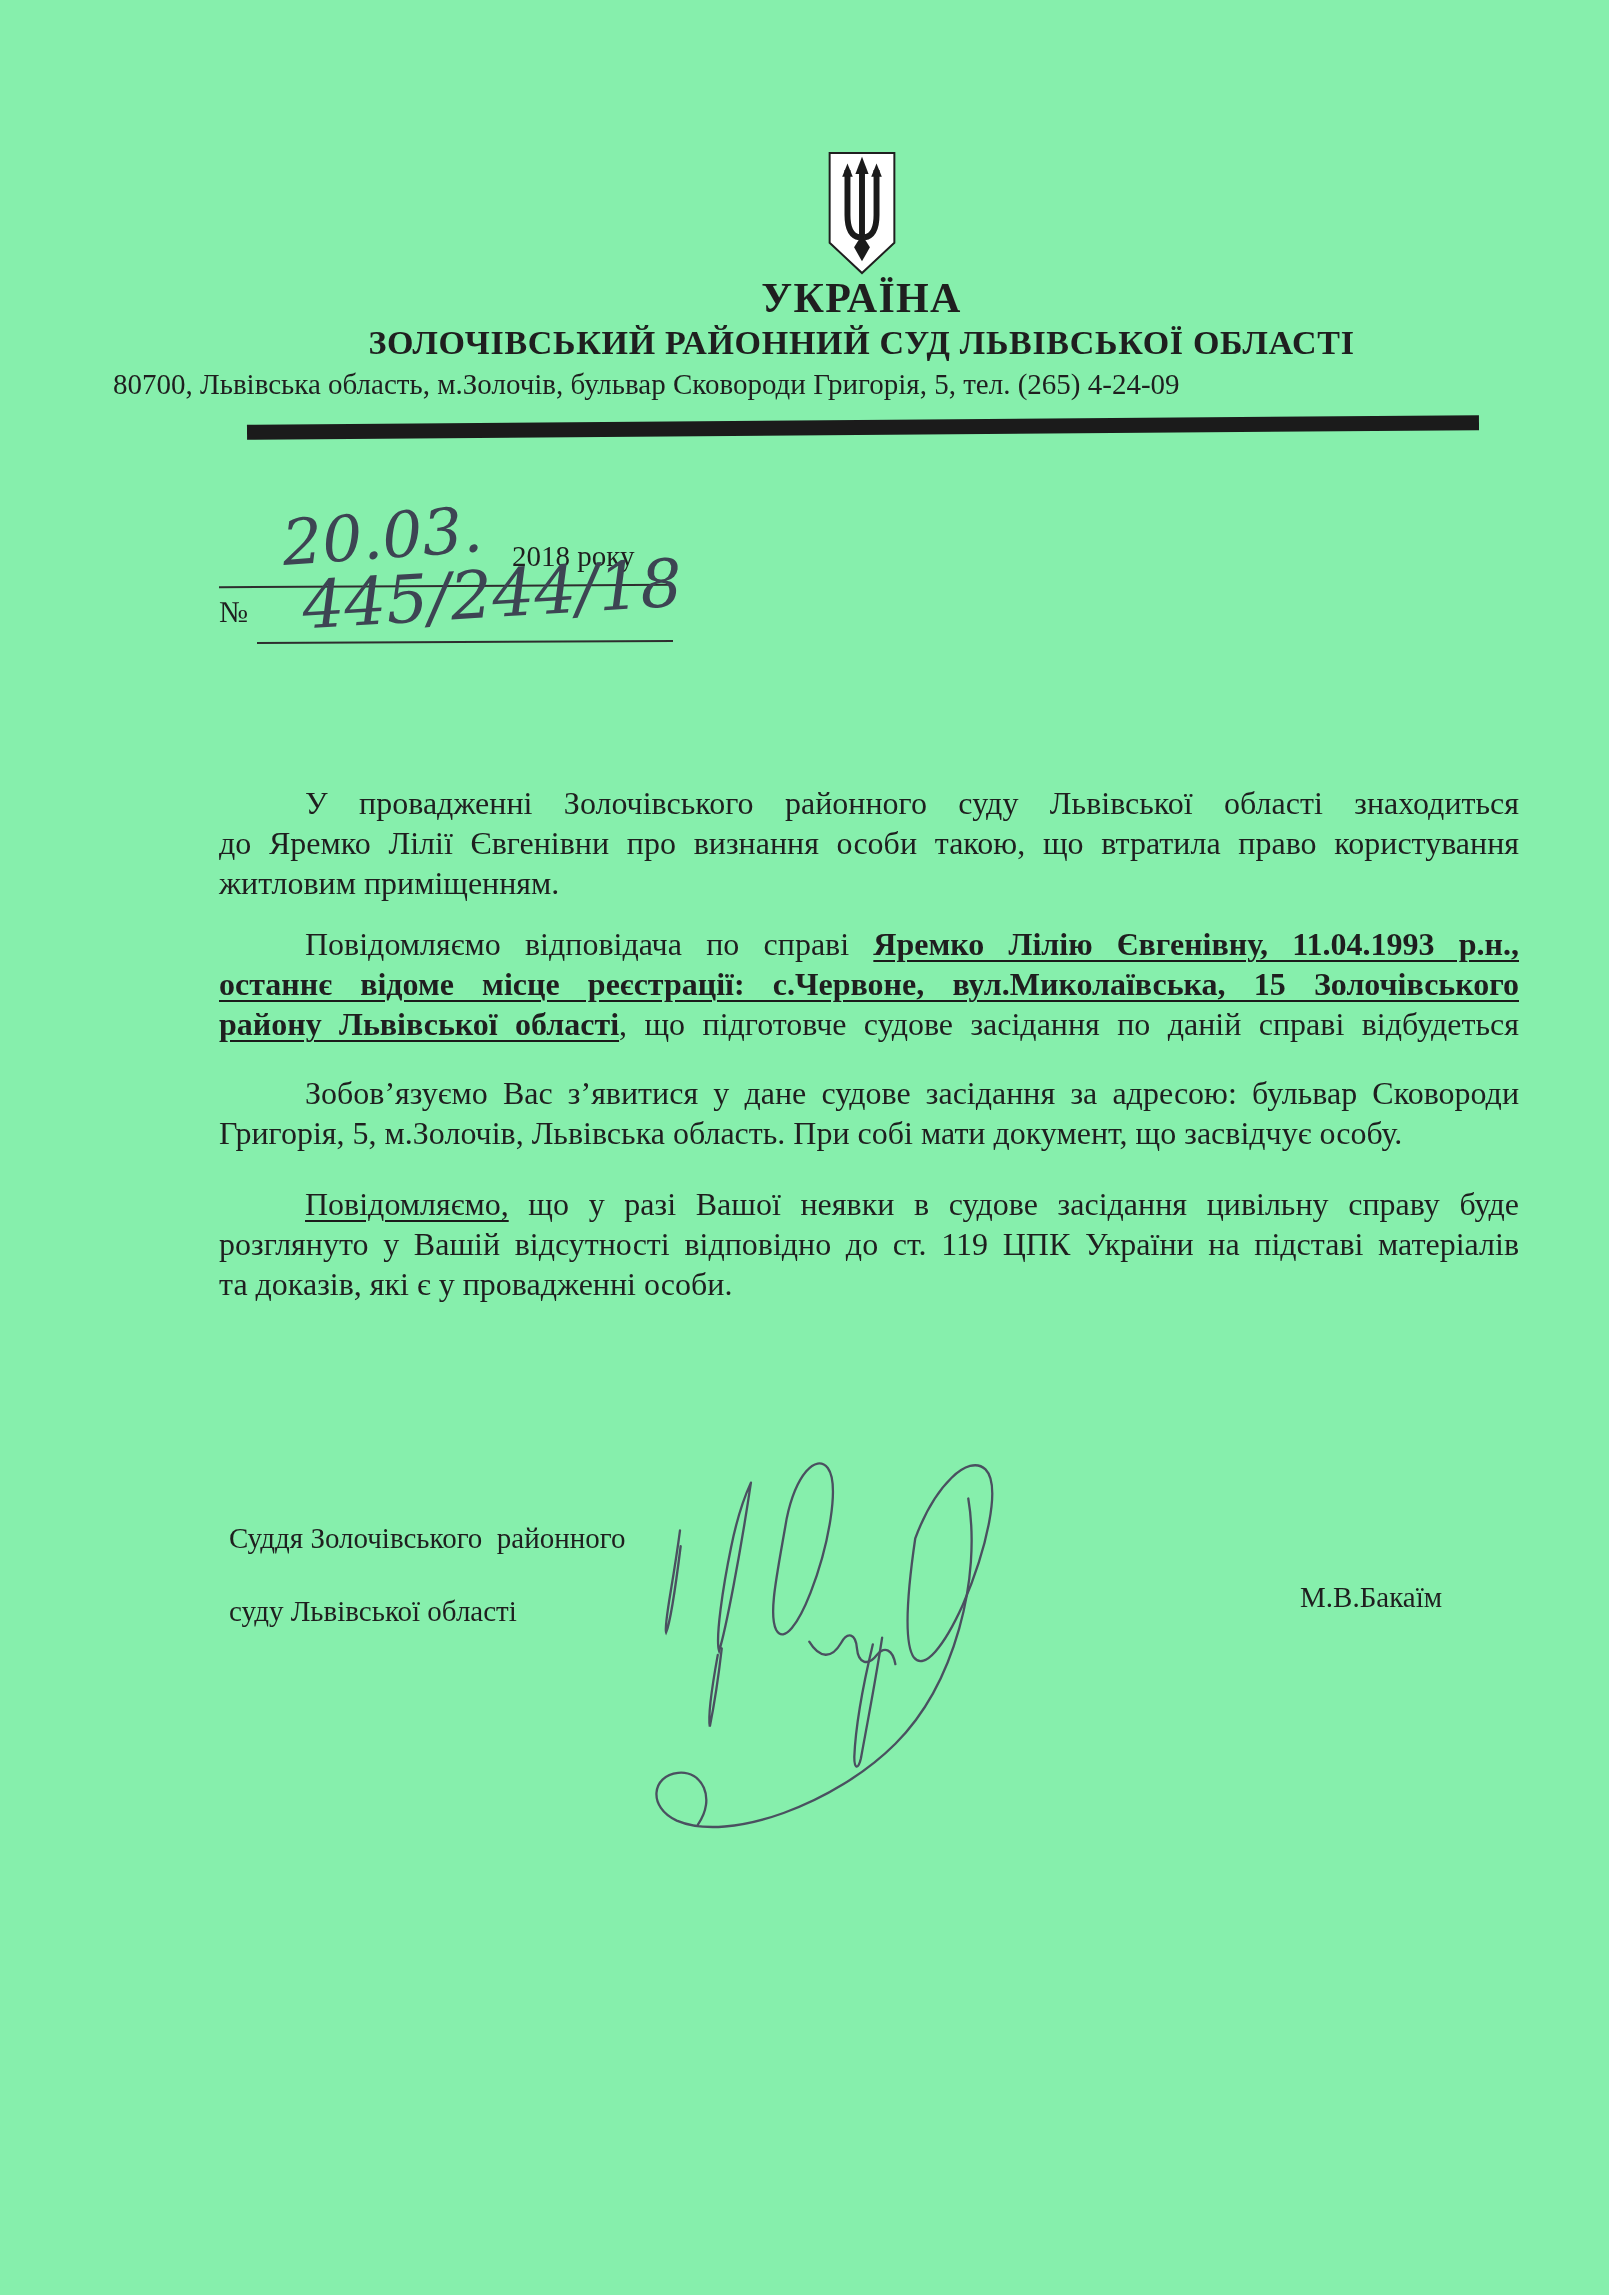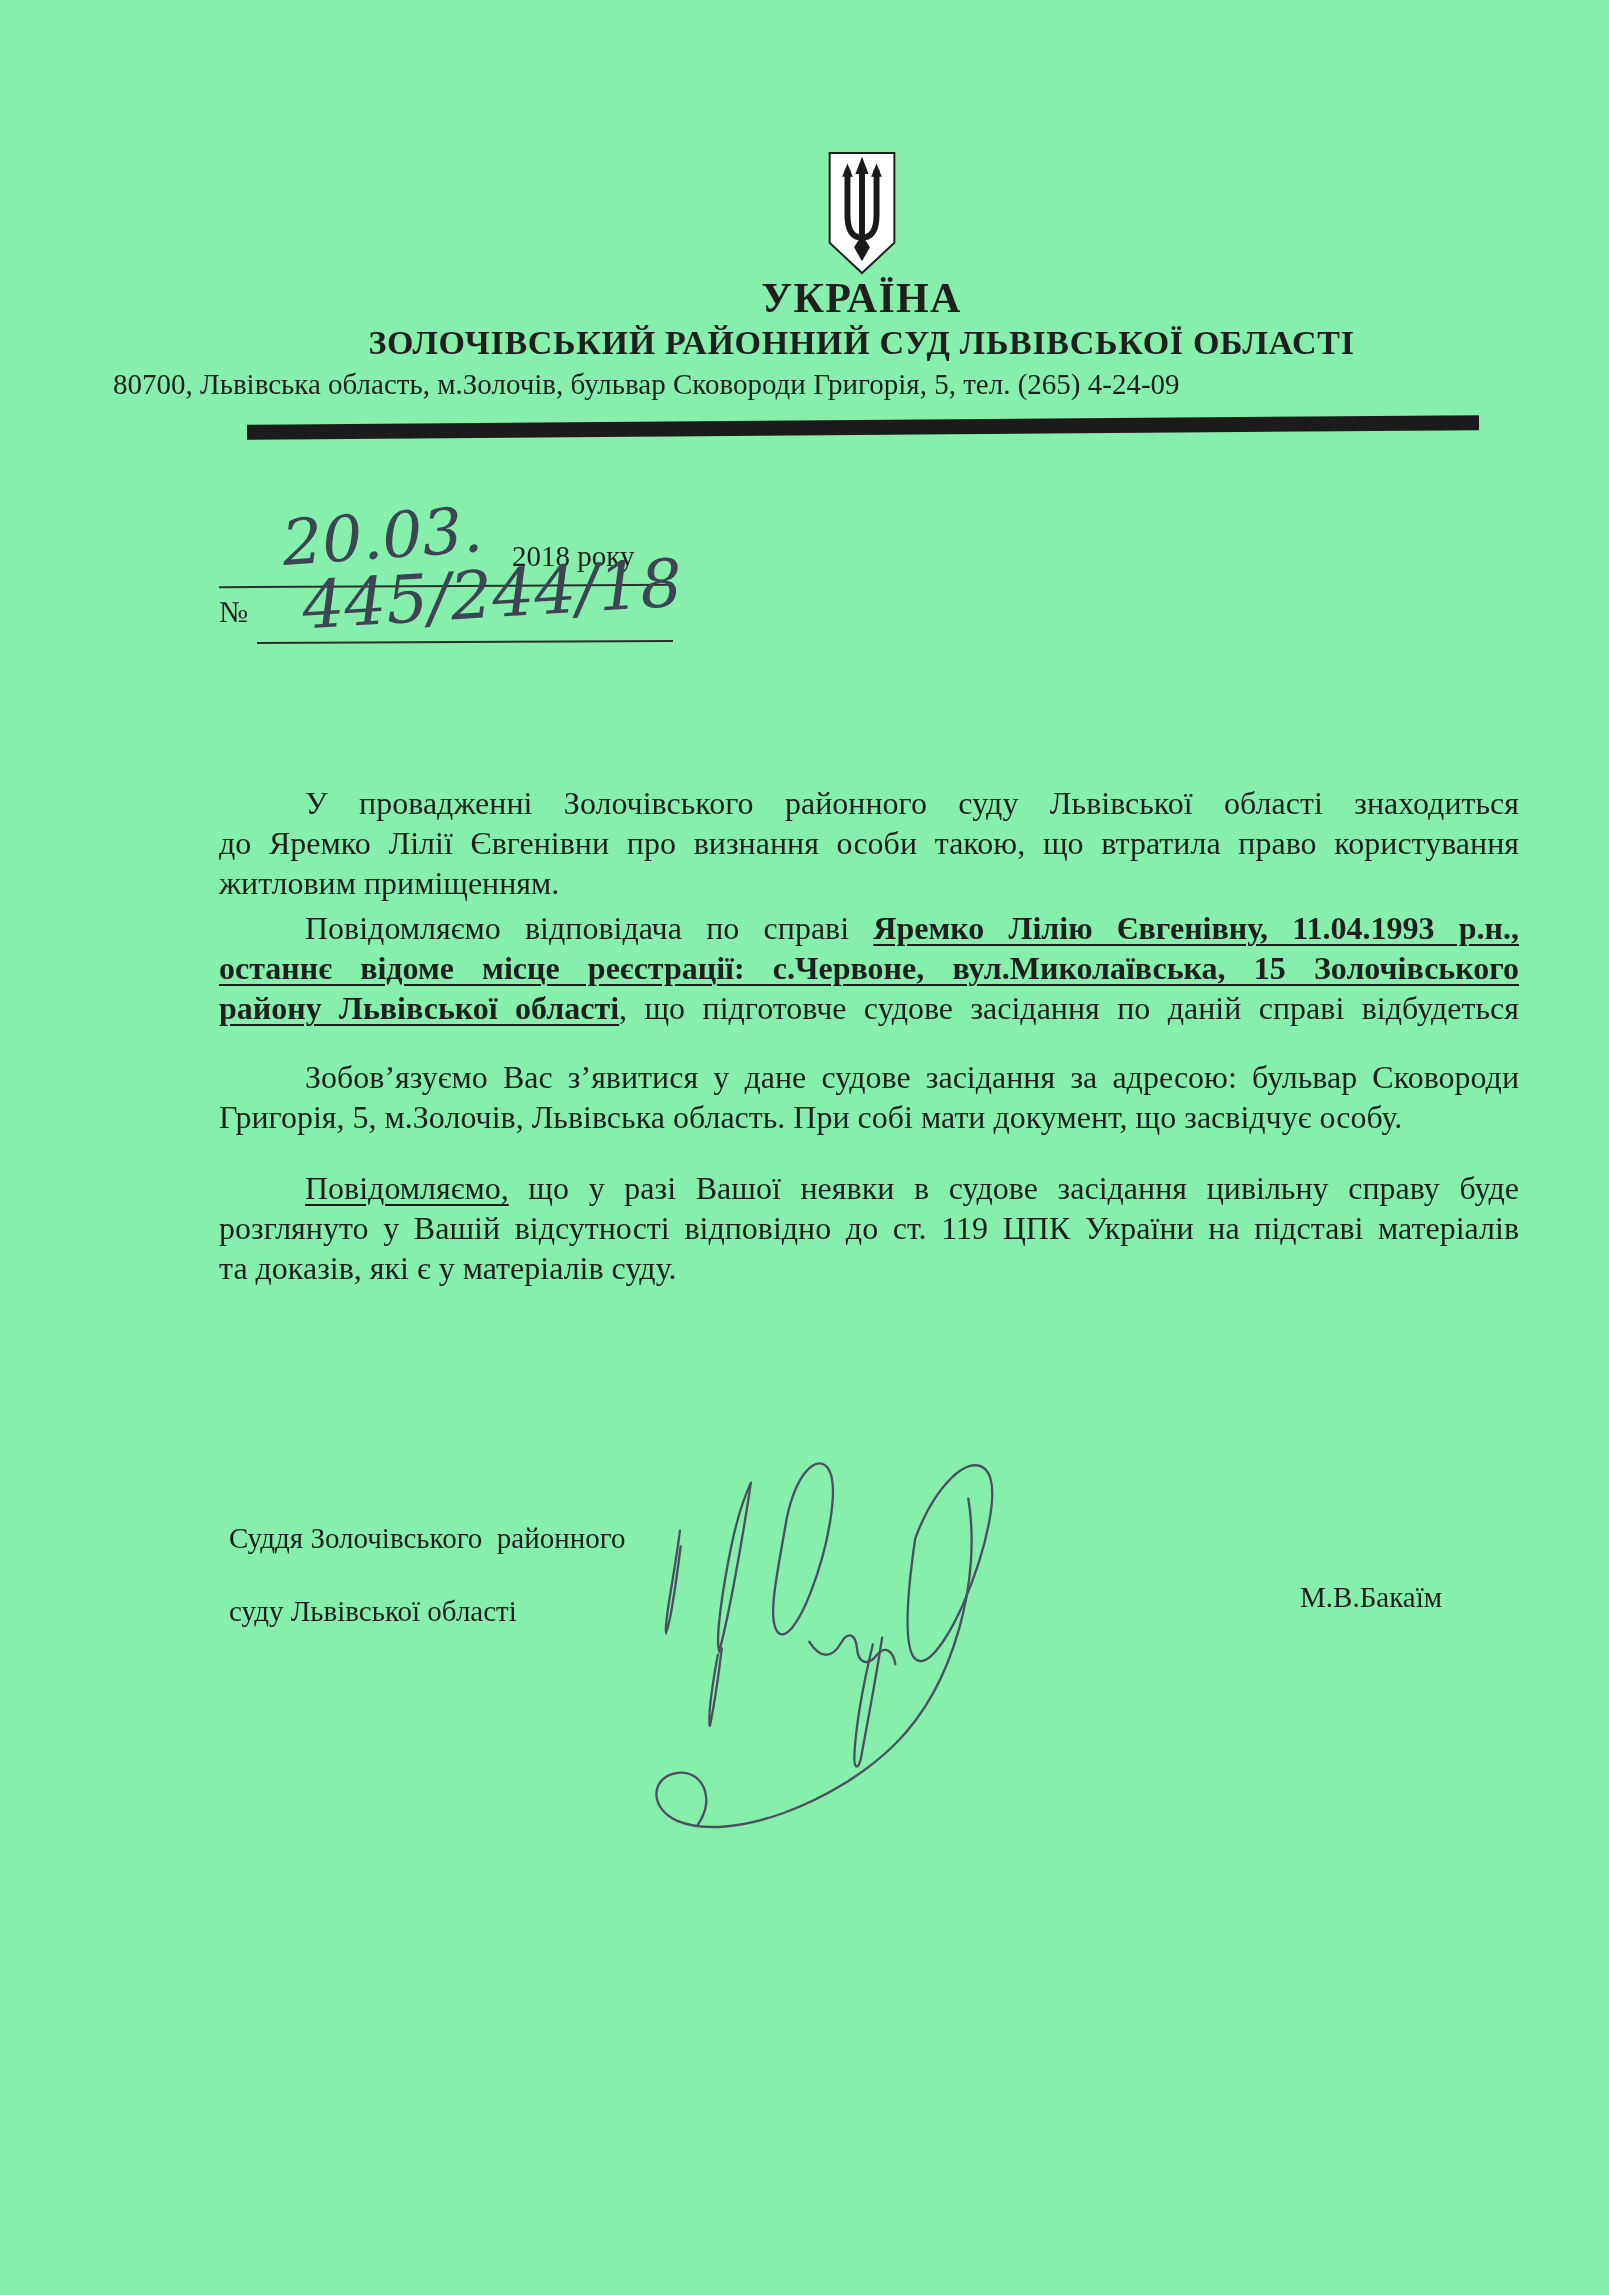--- a/index.html
+++ b/index.html
@@ -38,21 +38,21 @@
   .hw-date{position:absolute;left:282px;top:505px;font-size:63px;transform:rotate(-4deg);}
   .hw-num{position:absolute;left:302px;top:562px;font-size:66px;transform:rotate(-3.5deg);}
   .year{position:absolute;left:512px;top:542px;font-size:29px;line-height:1;}
   .nosign{position:absolute;left:219px;top:597px;font-size:30.5px;line-height:1;}
   .ref-line{position:absolute;height:2px;background:#2e2e2e;}
   .ref-line.l1{left:219px;top:585px;width:451px;transform:rotate(-0.3deg);}
   .ref-line.l2{left:257px;top:641px;width:416px;transform:rotate(-0.3deg);}
   
   .body-block{position:absolute;left:219px;top:783px;width:1300px;font-size:32px;}
   .para{margin:0;}
-  .para:nth-child(2){margin-top:5px;}
+  .para:nth-child(2){margin-top:21px;}
   .para:nth-child(3){margin-top:29px;}
   .para:nth-child(4){margin-top:30.5px;}
   .line{
     line-height:40px;height:40px;
     text-align:justify;text-align-last:justify;
     white-space:normal;
   }
   .line.last{text-align-last:left;}
   .line.indent{text-indent:86px;}
   .b{font-weight:bold;}
@@ -108,21 +108,21 @@
         <div class="line"><span class="b u">останнє відоме місце реєстрації: с.Червоне, вул.Миколаївська, 15 Золочівського</span></div>
         <div class="line"><span class="b u">району Львівської області</span><span>, що підготовче судове засідання по даній справі відбудеться</span></div>
       </div>
       <div class="para">
         <div class="line indent"><span>Зобов’язуємо Вас з’явитися у дане судове засідання за адресою: бульвар Сковороди</span></div>
         <div class="line last"><span>Григорія, 5, м.Золочів, Львівська область. При собі мати документ, що засвідчує особу.</span></div>
       </div>
       <div class="para">
         <div class="line indent"><span class="u">Повідомляємо,</span><span> що у разі Вашої неявки в судове засідання цивільну справу буде</span></div>
         <div class="line"><span>розглянуто у Вашій відсутності відповідно до ст. 119 ЦПК України на підставі матеріалів</span></div>
-        <div class="line last"><span>та доказів, які є у матеріалів суду.</span></div>
+        <div class="line last"><span>та доказів, які є у провадженні особи.</span></div>
       </div>
     </div>
 
   <div class="signoff-1">Суддя Золочівського  районного</div>
   <div class="signoff-2">суду Львівської області</div>
   <div class="judge-name">М.В.Бакаїм</div>
 
   <svg class="signature" viewBox="0 0 760 670">
     <g fill="none" stroke="#4a5060" stroke-width="3.5" stroke-linecap="round">
       <path d="M125,168 C114,252 100,312 104,322 C111,306 119,248 126,192"></path>

